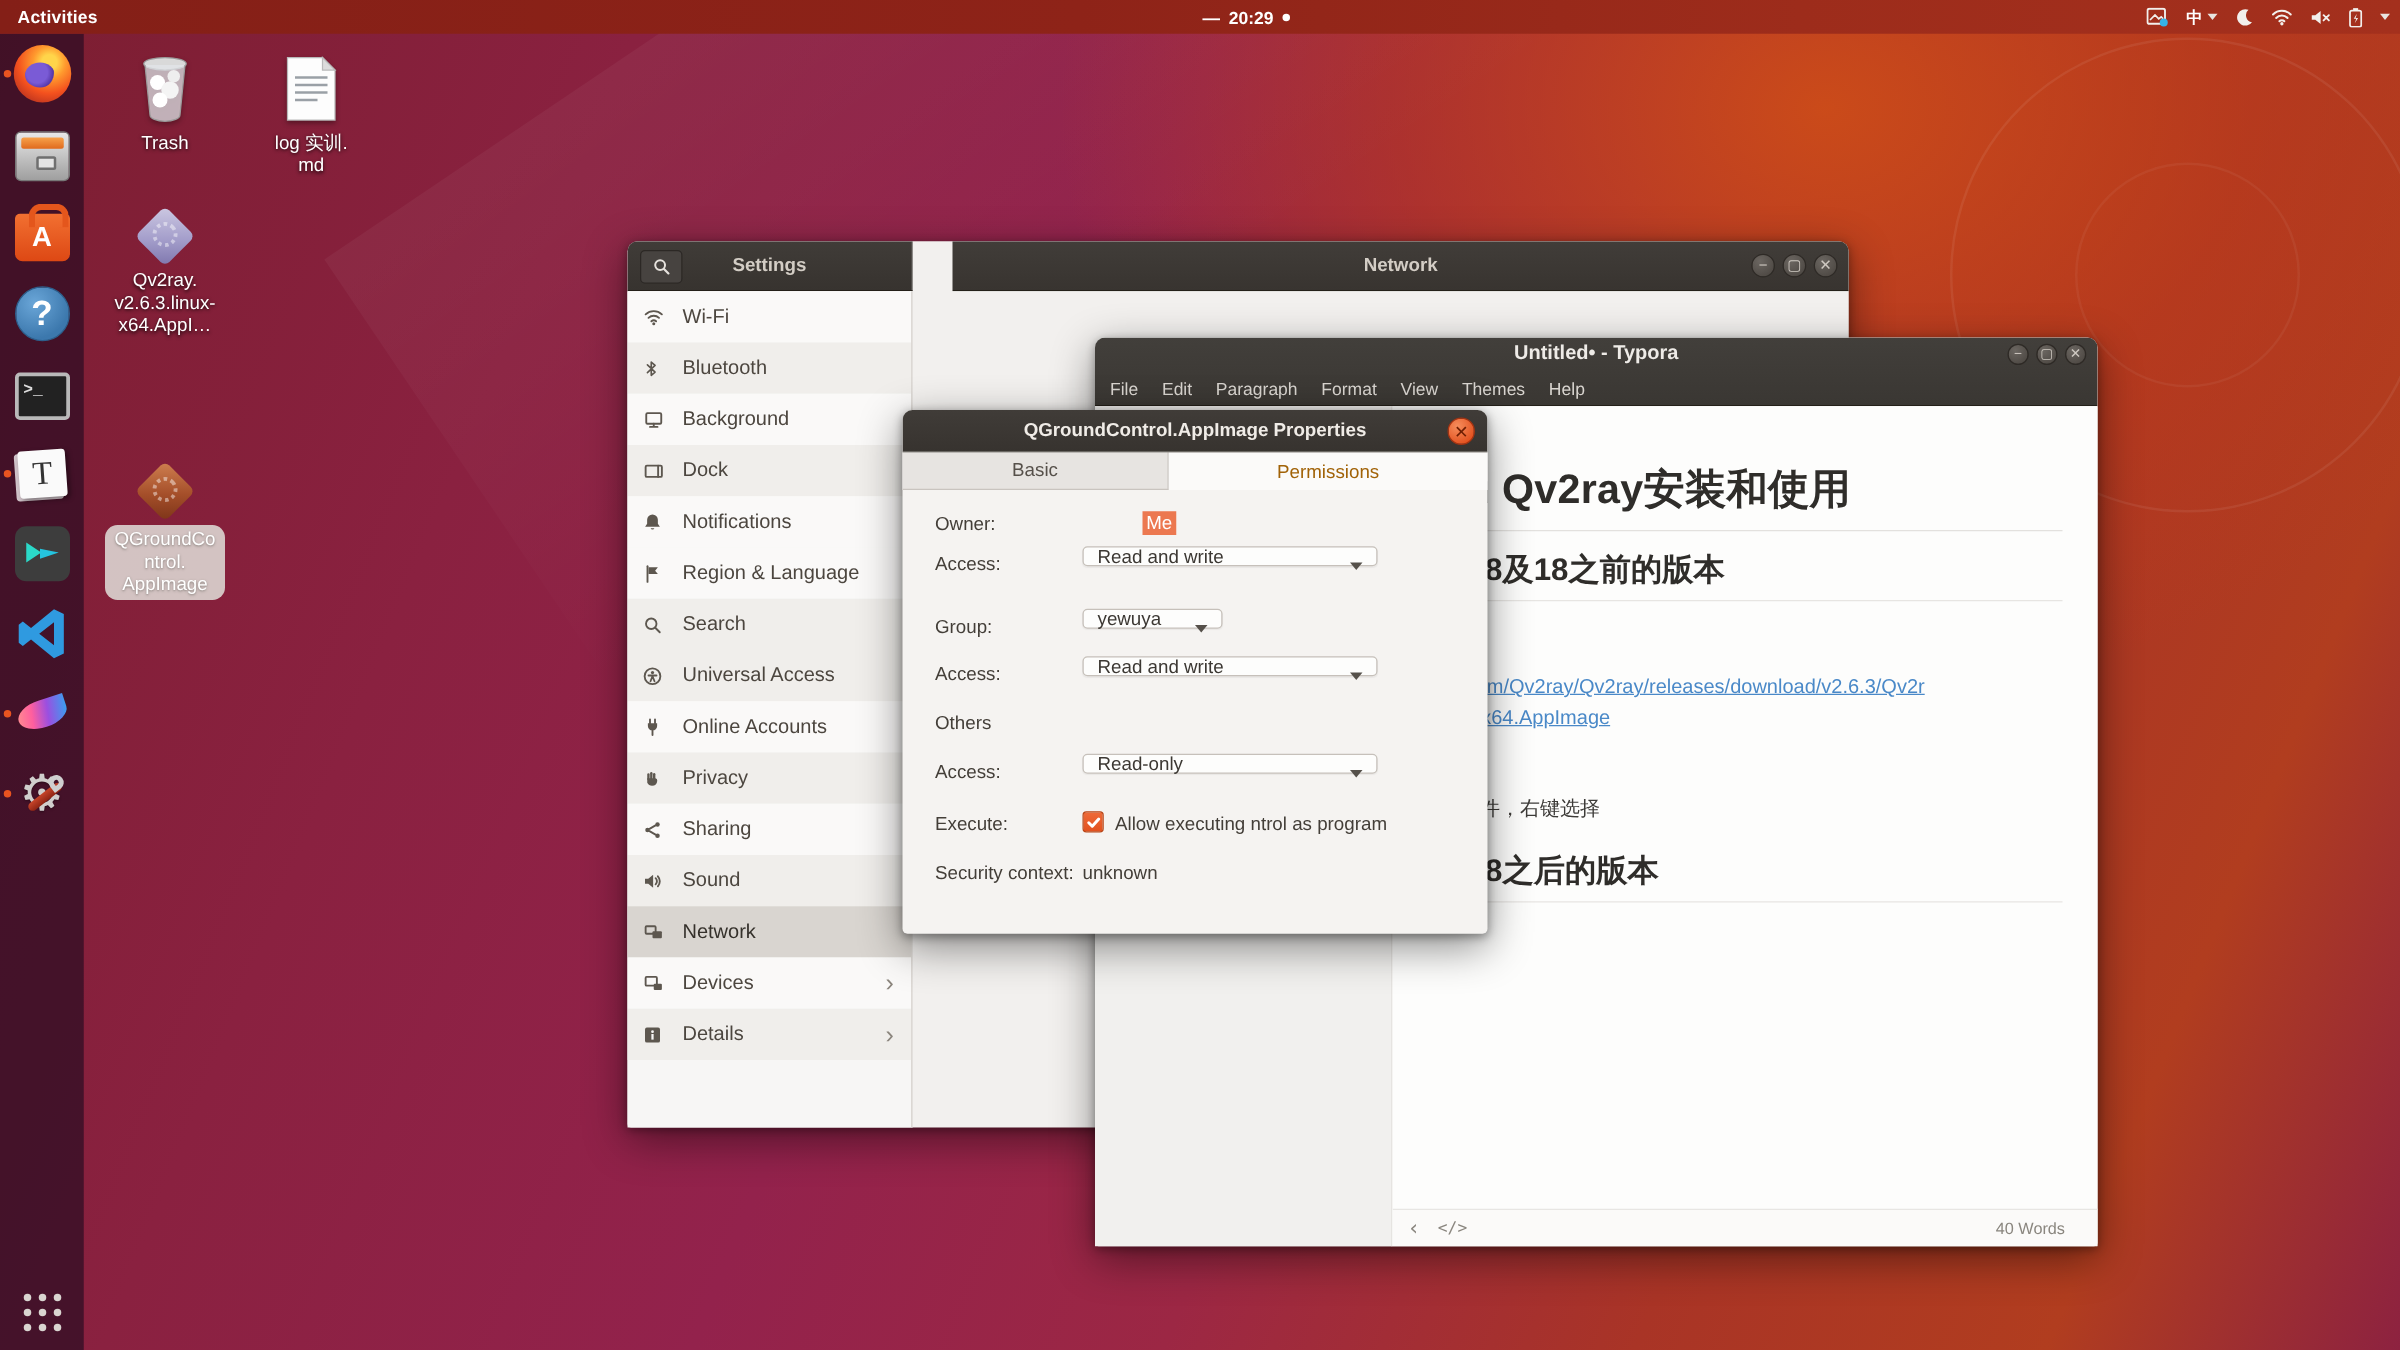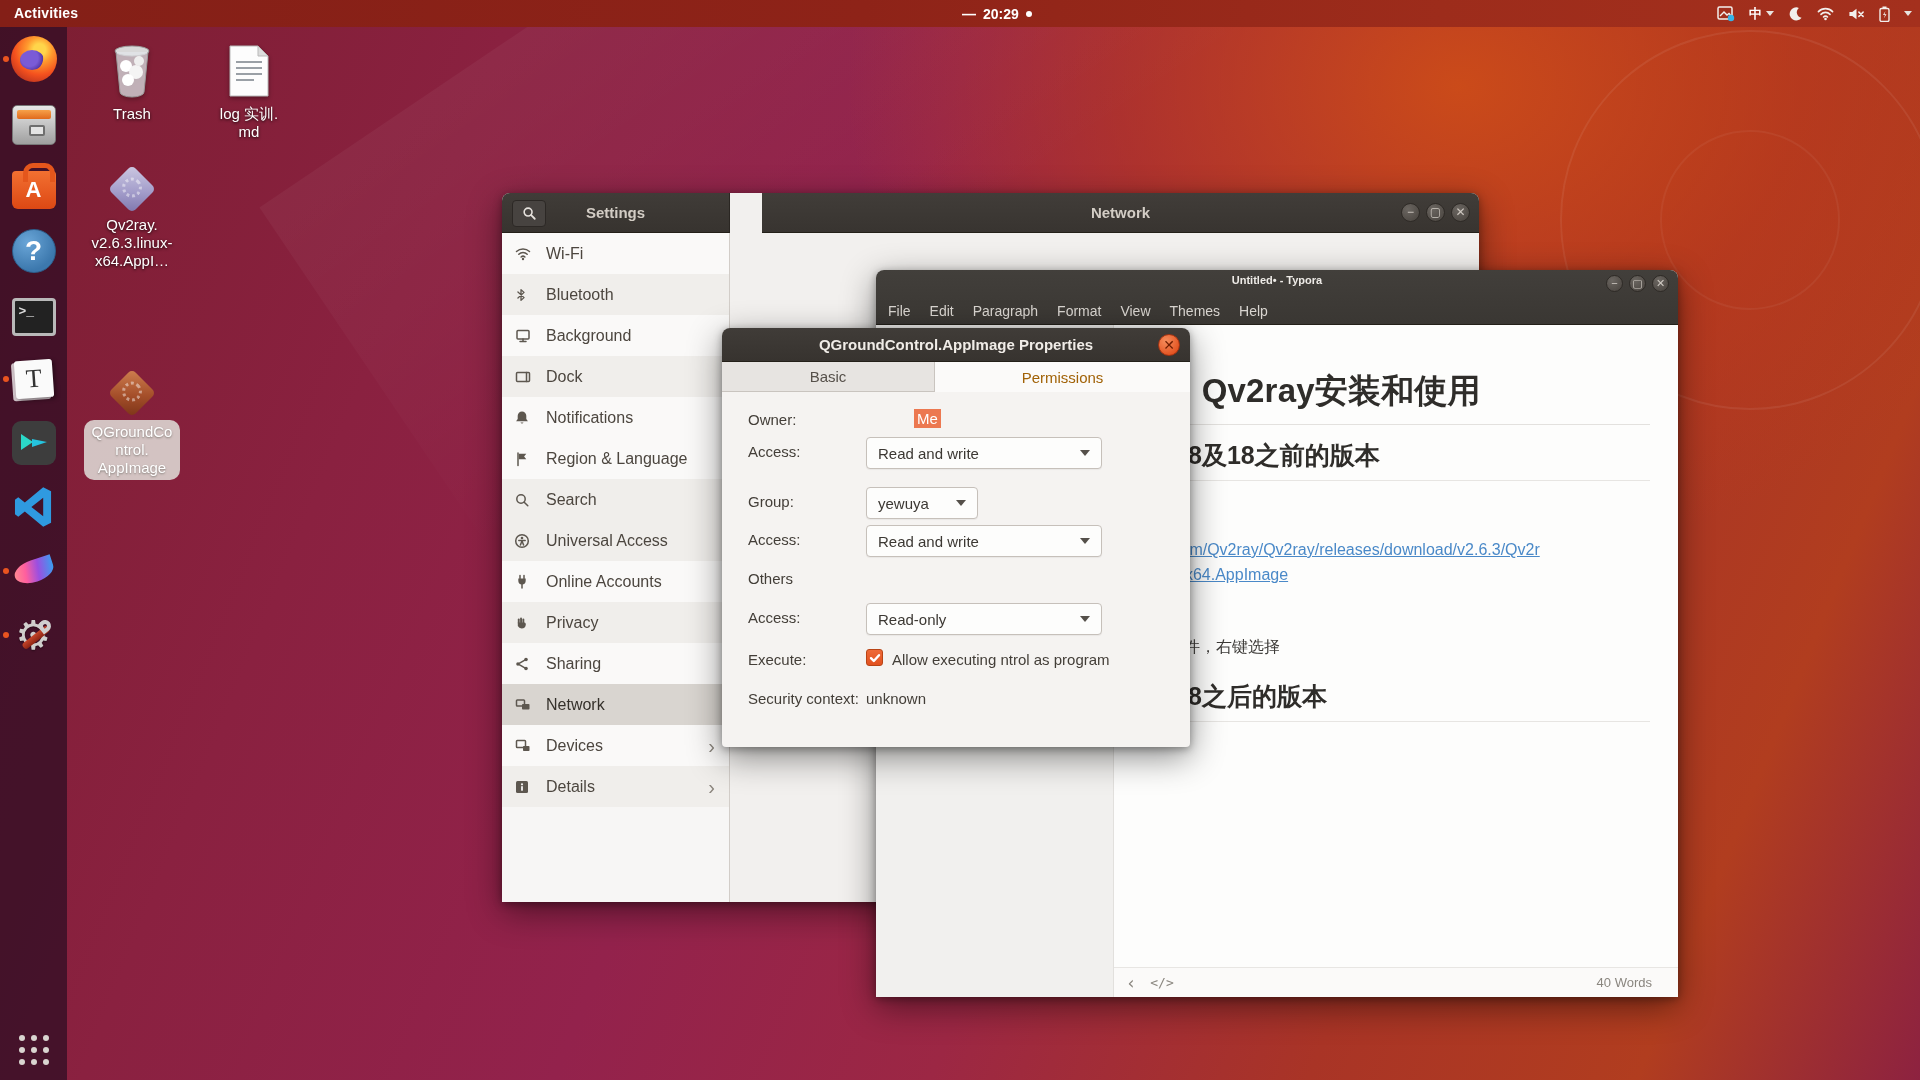--- a/index.html
+++ b/index.html
@@ -104,32 +104,32 @@
   #d-close { position:absolute; right:10px; top:6px; width:22px; height:22px; border-radius:50%;
     background:radial-gradient(circle at 35% 30%, #f68d5c, #e2511f 78%); border:1px solid #a33312;
     color:#6e1d02; font-size:14px; font-weight:bold; line-height:20px; text-align:center; }
   #d-tabs { height:30px; display:flex; }
   .dtab { display:flex; align-items:center; justify-content:center; font-size:15px; }
   .dtab.basic { width:213px; background:#e7e4e1; color:#56504a; border-right:1px solid #c9c4bf; border-bottom:1px solid #c9c4bf; }
   .dtab.perm { flex:1; background:#fbfaf9; color:#a16207; }
   #d-body { position:relative; height:355px; font-size:15px; color:#433e38; }
   .dlabel { position:absolute; left:26px; }
   .dval { position:absolute; left:144px; }
-  .drop { position:absolute; left:144px; height:32px; background:#fdfdfc; border:1px solid #c6c0ba; border-radius:4px;
+  .drop { position:absolute; left:144px; height:16px; background:#fdfdfc; border:1px solid #c6c0ba; border-radius:4px;
     box-shadow:0 1px 1px rgba(0,0,0,.05); display:flex; align-items:center; padding:0 30px 0 11px; font-size:15px; color:#3c3archive733; color:#3c3833; }
   .drop .tri { position:absolute; right:11px; top:12px; width:0; height:0; border-left:5px solid transparent; border-right:5px solid transparent; border-top:6px solid #55504a; }
   .hl-me { background:#ec7850; color:#fff; padding:1px 3px; }
   #chk { position:absolute; left:144px; width:17px; height:17px; border-radius:3px; background:linear-gradient(#ee6a38,#e2511f); border:1px solid #b94415;
     display:flex; align-items:center; justify-content:center; }
   #chk svg { stroke:#fff; stroke-width:2.4; fill:none; stroke-linecap:round; stroke-linejoin:round; }
 
   
   #typora { left:876px; top:270px; width:802px; height:727px; background:#fdfdfc; z-index:20; }
   #t-head { height:55px; background:linear-gradient(#423f3b,#3a3733); border-radius:8px 8px 0 0; border-bottom:1px solid #242019; position:relative; }
-  #t-title { position:absolute; left:0; right:0; top:4px; text-align:center; color:#eeebe7; font-weight:bold; font-size:11px; }
+  #t-title { position:absolute; left:0; right:0; top:4px; text-align:center; color:#eeebe7; font-weight:bold; font-size:16px; }
   #t-controls { position:absolute; right:9px; top:5px; display:flex; gap:6px; }
   #t-controls .wbtn { width:17px; height:17px; line-height:15px; font-size:11px; }
   #t-menu { position:absolute; left:12px; bottom:5px; display:flex; gap:19px; color:#d9d5d0; font-size:14px; }
   #t-body { position:absolute; top:55px; left:0; right:0; bottom:0; display:flex; }
   #t-sidebar { width:238px; background:#f1f0ee; border-right:1px solid #e2e0dd; }
   #t-main { flex:1; display:flex; flex-direction:column; background:#fdfdfc; overflow:hidden; }
   #t-editor { flex:1; position:relative; padding:44px 28px 0 6px; color:#333; overflow:hidden; }
   #t-editor h1 { font-size:33px; letter-spacing:.2px; color:#2f2d2a; border-bottom:1px solid #e3e1de; padding-bottom:10px; }
   #t-editor h2 { font-size:25px; color:#2f2d2a; border-bottom:1px solid #e7e5e2; padding-bottom:8px; }
   .t-h2a { margin-top:14px; }
@@ -318,20 +318,29 @@
               <g class="f">
                 <circle cx="12" cy="3.5" r="1.8"></circle>
                 <circle cx="4" cy="8" r="1.8"></circle>
                 <circle cx="12" cy="12.5" r="1.8"></circle>
               </g>
               <path d="M5.6 7.1 L10.4 4.3 M5.6 8.9 L10.4 11.7"></path>
             </svg>
           </span>
           <span>Sharing</span>
         </div>
+        <div class="srow alt">
+          <span class="sic">
+            <svg width="16" height="16" viewBox="0 0 16 16">
+              <path class="f" d="M2 6 h2.6 L8.5 2.8 v10.4 L4.6 10 H2 z"></path>
+              <path d="M10.5 5.5 a3.5 3.5 0 0 1 0 5 M12.3 4 a6 6 0 0 1 0 8"></path>
+            </svg>
+          </span>
+          <span>Sound</span>
+        </div>
         <div class="srow alt sel">
           <span class="sic">
             <svg width="18" height="16" viewBox="0 0 16 16">
               <rect x="1.5" y="3" width="8" height="6" rx=".8"></rect>
               <rect class="f" x="7" y="7" width="7.5" height="5.5" rx=".8"></rect>
             </svg>
           </span>
           <span>Network</span>
         </div>
         <div class="srow">

